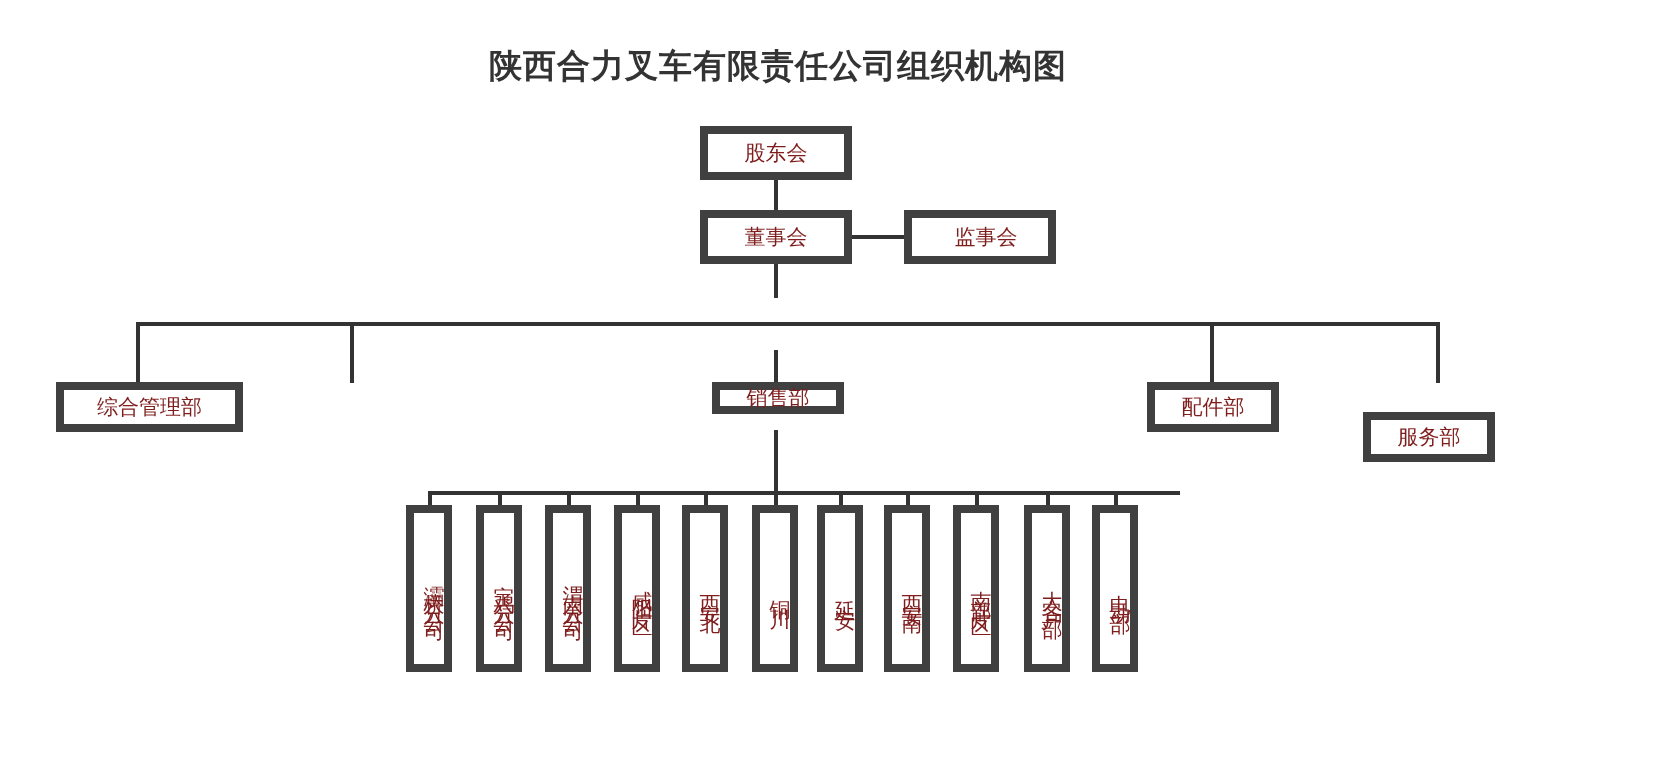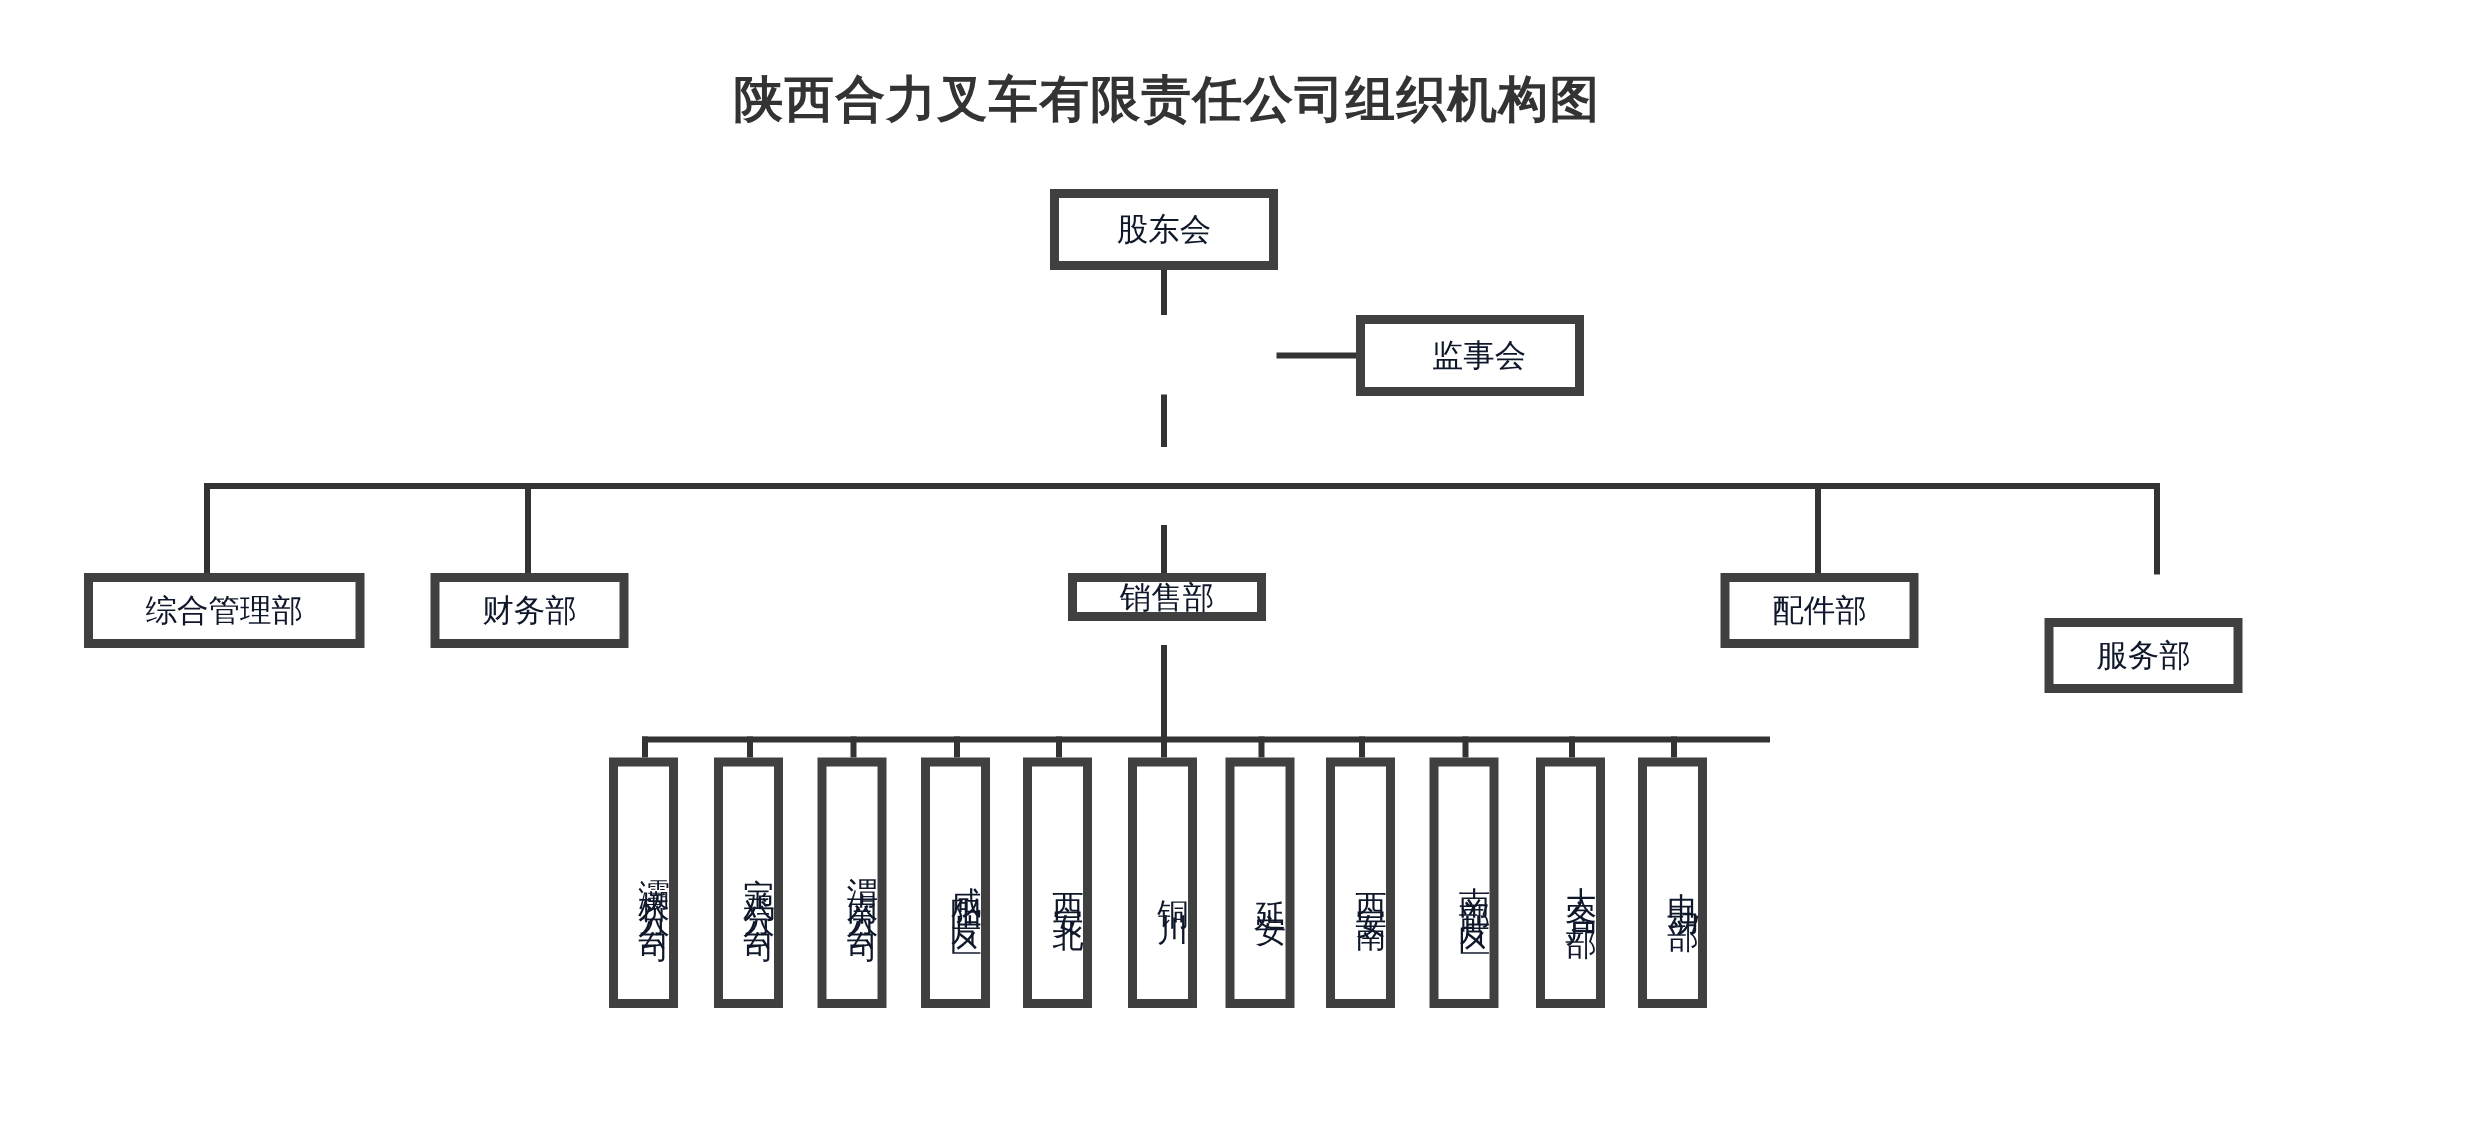--- a/index.html
+++ b/index.html
@@ -32,28 +32,28 @@
     font-size: 33px;
     letter-spacing: 1px;
     color: #333333;
     white-space: nowrap;
   }
 
   
   .node {
     position: absolute;
     box-sizing: border-box;
-    border: 6px solid #404040;
+    border: 8px solid #404040;
     background: #ffffff;
     display: flex;
     align-items: center;
     justify-content: center;
     font-size: 21px;
     line-height: 1.15;
-    color: #0f172a;
+    color: #7f1d1d;
     white-space: nowrap;
     z-index: 3;
   }
 
   
   .node.vertical {
     writing-mode: vertical-rl;
     text-orientation: upright;
     align-items: flex-start;
     justify-content: center;
@@ -109,33 +109,33 @@
   <div class="line v" style="left:839px; top:491px; height:49px;"></div>
   <div class="line v" style="left:906px; top:491px; height:49px;"></div>
   <div class="line v" style="left:975px; top:491px; height:49px;"></div>
   <div class="line v" style="left:1046px; top:491px; height:49px;"></div>
   <div class="line v" style="left:1114px; top:491px; height:49px;"></div>
 
   <div class="node" style="left:700px; top:126px; width:152px; height:54px;">
     <span class="label">股东会</span>
   </div>
 
+  <div class="node" style="left:700px; top:210px; width:152px; height:54px;">
+    <span class="label">董事会</span>
+  </div>
 
   <div class="node" style="left:904px; top:210px; width:152px; height:54px;padding-left:12px;">
     <span class="label">监事会</span>
   </div>
 
 
   <div class="node" style="left:56px; top:382px; width:187px; height:50px;">
     <span class="label">综合管理部</span>
   </div>
 
-  <div class="node" style="left:287px; top:382px; width:132px; height:50px;">
-    <span class="label">财务部</span>
-  </div>
 
   <div class="node" style="left:712px; top:382px; width:132px; height:32px;">
     <span class="label">销售部</span>
   </div>
 
   <div class="node" style="left:1147px; top:382px; width:132px; height:50px;text-align:center;">
     <span class="label">配件部</span>
   </div>
 
   <div class="node" style="left:1363px; top:382px; width:132px; height:50px;margin-top:30px;">

